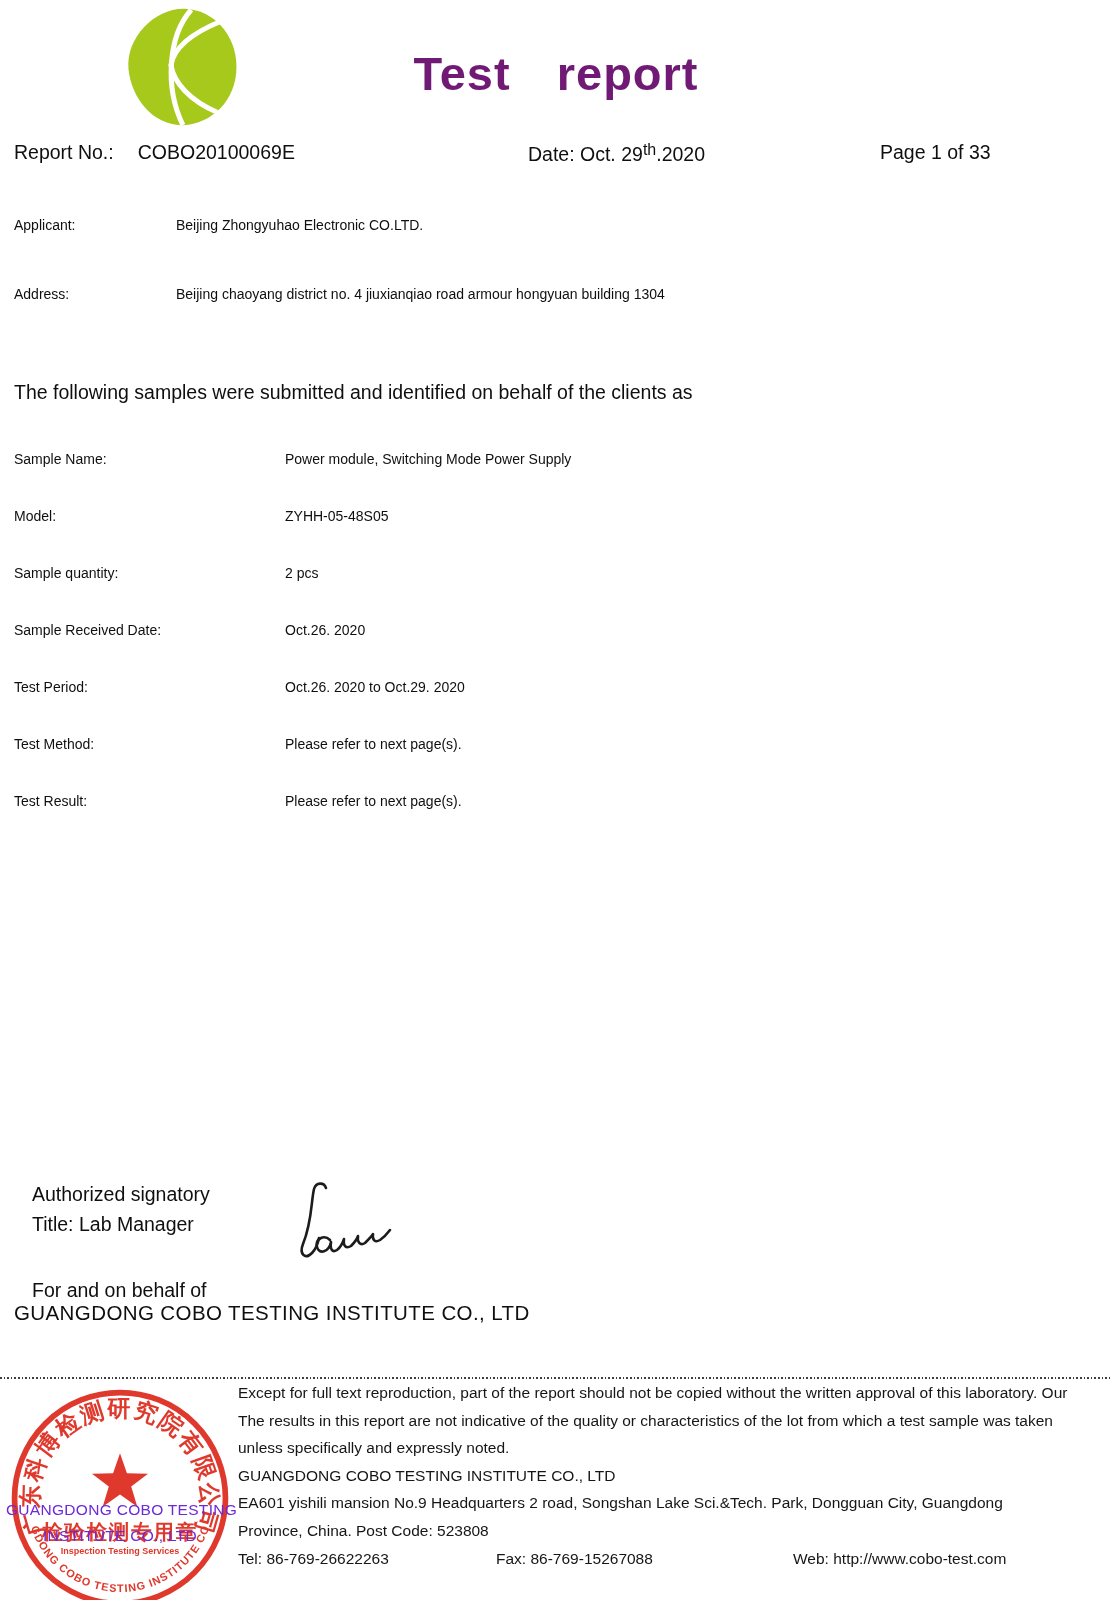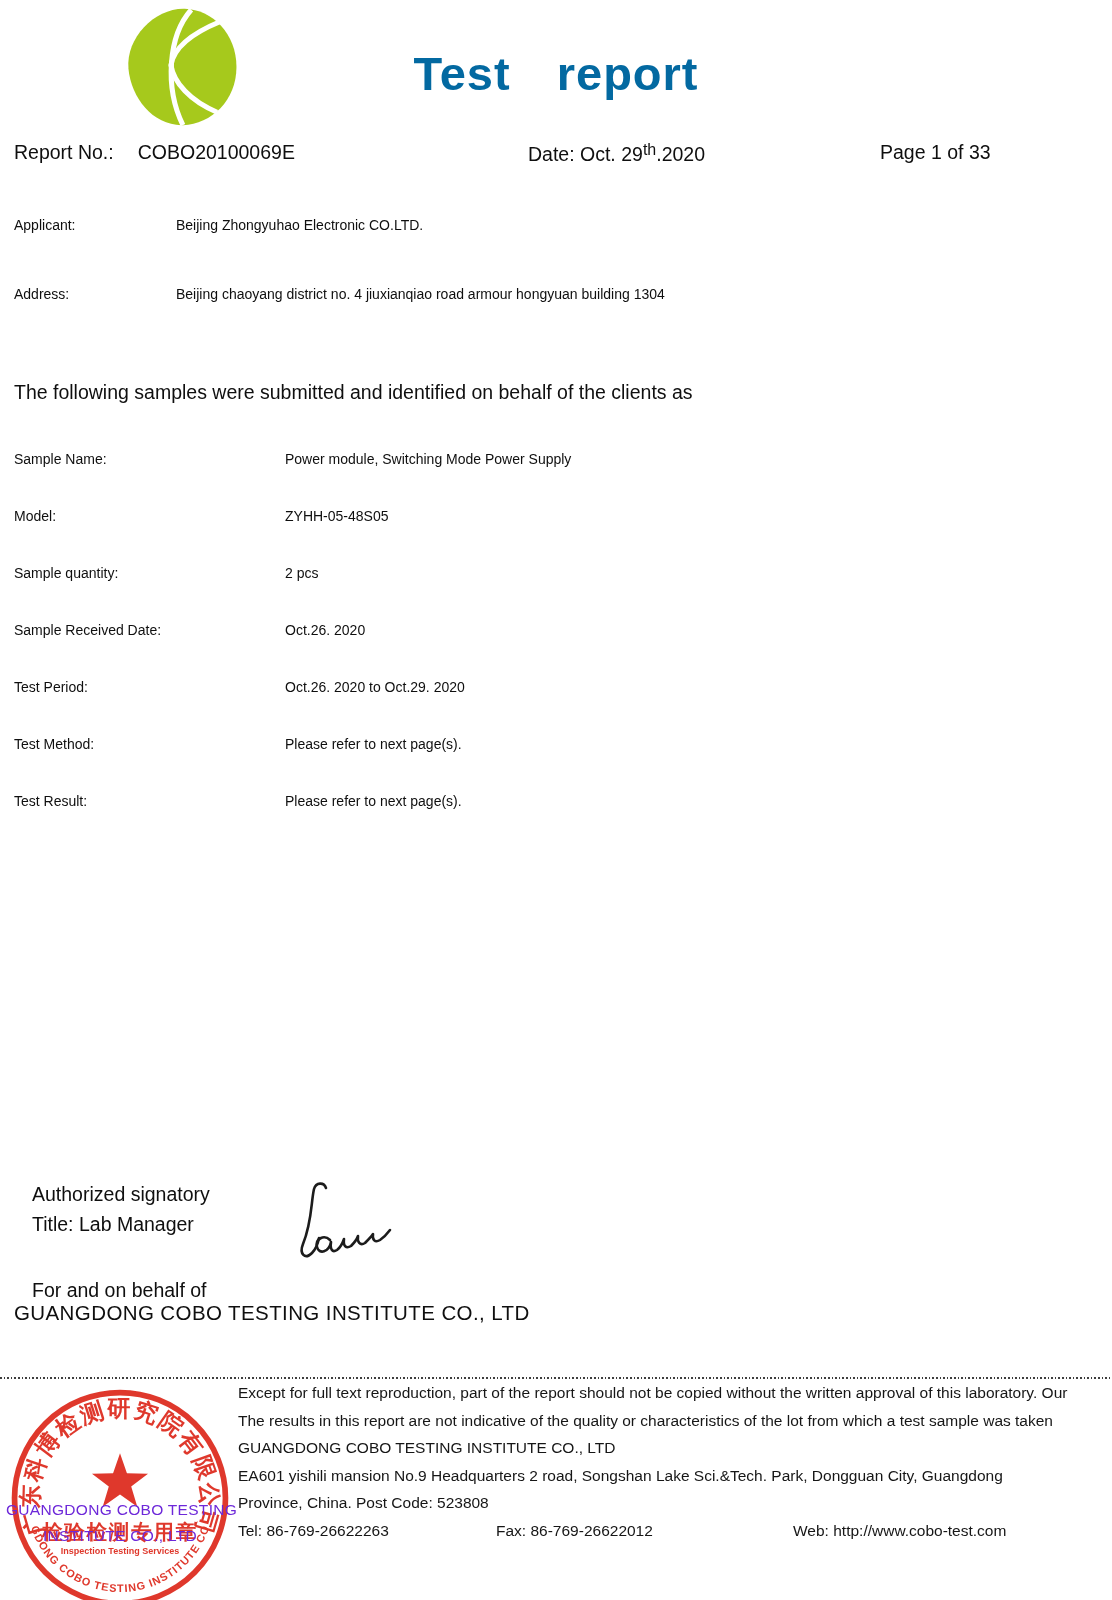--- a/index.html
+++ b/index.html
@@ -4,21 +4,21 @@
 <style>
   html,body{margin:0;padding:0;background:#ffffff;}
   .page{
     position:relative;width:1112px;height:1600px;overflow:hidden;background:#fff;
     font-family:"Liberation Sans","DejaVu Sans",sans-serif;color:#0f0f0f;
   }
   
   .logo{position:absolute;left:122px;top:6px;width:120px;height:122px;}
   .title{
     position:absolute;left:0;top:46px;width:100%;text-align:center;
-    font-size:47px;font-weight:700;letter-spacing:1px;word-spacing:32px;color:#0369a1;
+    font-size:47px;font-weight:700;letter-spacing:1px;word-spacing:32px;color:#701a75;
   }
   .hdr-row{position:absolute;top:141px;left:0;width:100%;font-size:19.5px;}
   .hdr-report{position:absolute;left:14px;top:0;}
   .hdr-date{position:absolute;left:528px;top:0;}
   .hdr-page{position:absolute;left:880px;top:0;}
   .hdr-report .val{margin-left:24px;}
   sup.th{font-size:16px;vertical-align:6px;}
   
   .row{position:absolute;left:14px;font-size:14px;line-height:26px;white-space:nowrap;}
   .row .val2{position:absolute;left:162px;top:0;}   
@@ -141,23 +141,24 @@
     <text font-size="11.5" font-weight="bold" letter-spacing="1">
       <textPath href="#arcBottom" startOffset="50%" text-anchor="middle">GUANGDONG COBO TESTING INSTITUTE CO., LTD</textPath>
     </text>
   </svg>
   <div class="stamp-overlay ov1">GUANGDONG COBO TESTING</div>
   <div class="stamp-overlay ov2">INSTITUTE CO., LTD</div>
 
   <div class="footer">
     <div class="fline">Except for full text reproduction, part of the report should not be copied without the written approval of this laboratory. Our</div>
     <div class="fline">The results in this report are not indicative of the quality or characteristics of the lot from which a test sample was taken</div>
+    <div class="fline">unless specifically and expressly noted.</div>
     <div class="fline">GUANGDONG COBO TESTING INSTITUTE CO., LTD</div>
     <div class="fline">EA601 yishili mansion No.9 Headquarters 2 road, Songshan Lake Sci.&amp;Tech. Park, Dongguan City, Guangdong</div>
     <div class="fline">Province, China. Post Code: 523808</div>
     <div class="tel-row">
       <span class="tel"><span>Tel:</span>&nbsp;<span>86-769-26622263</span></span>
-      <span class="fax"><span>Fax:</span>&nbsp;<span>86-769-26622012</span></span>
+      <span class="fax"><span>Fax:</span>&nbsp;<span>86-769-15267088</span></span>
       <span class="web"><span>Web:</span> <span>http://www.cobo-test.com</span></span>
     </div>
   </div>
 
 </div>
 
 </body></html>

